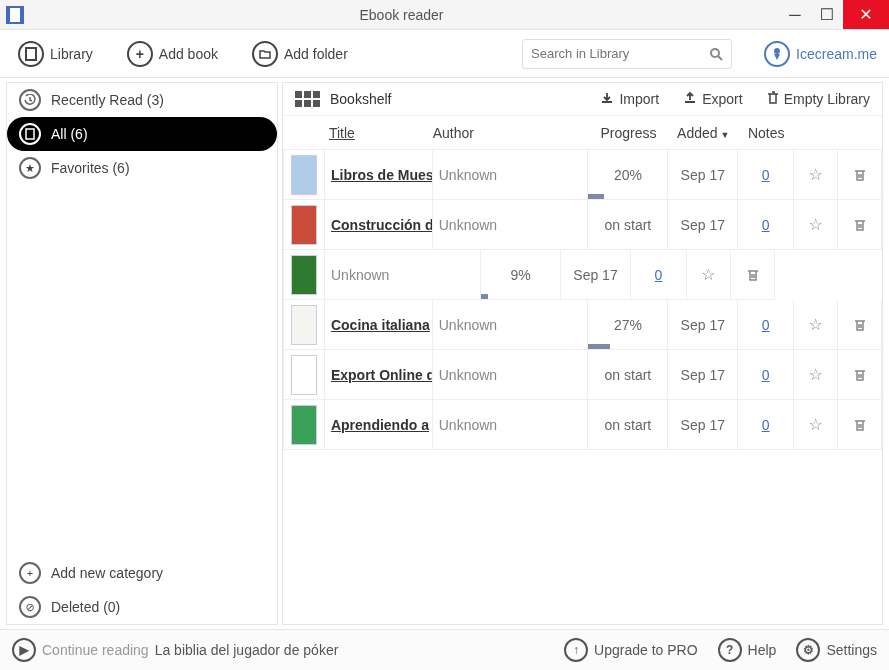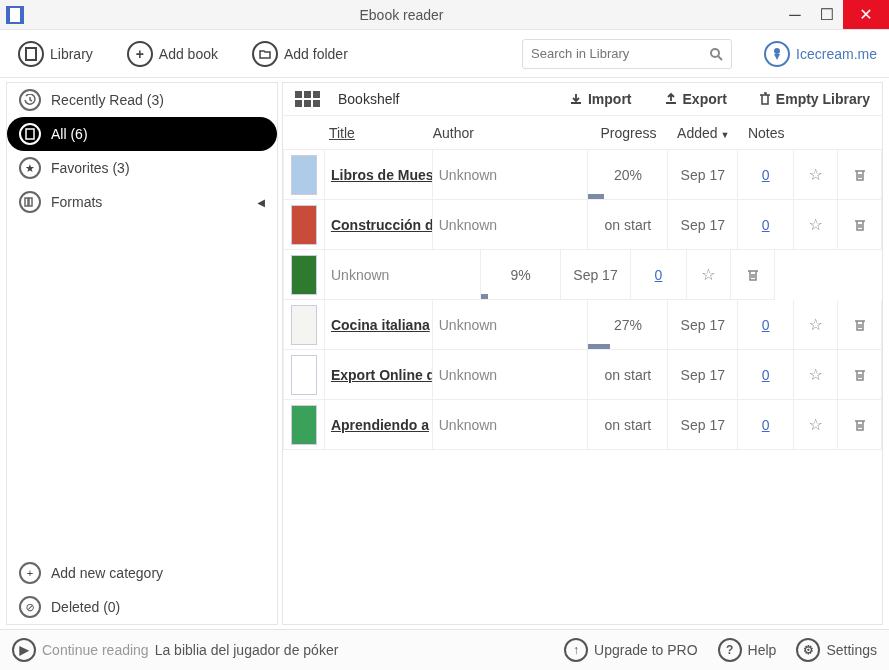--- a/index.html
+++ b/index.html
@@ -31,25 +31,25 @@
 .sidebar { width: 272px; border: 1px solid #e5e5e5; margin: 4px 0 4px 6px; display: flex; flex-direction: column; }
 .side-item { display: flex; align-items: center; gap: 10px; padding: 6px 12px; color: #444; }
 .side-item .sicon { width: 22px; height: 22px; border: 2px solid #666; border-radius: 50%; display: flex; align-items: center; justify-content: center; font-size: 11px; }
 .side-item.active { background: #000000; color: #fff; border-radius: 17px; }
 .side-item.active .sicon { border-color: #fff; }
 .side-item .chev { margin-left: auto; font-size: 10px; }
 .sidebar .grow { flex: 1; }
 
 
 .content { flex: 1; display: flex; flex-direction: column; margin: 4px 6px 4px 4px; border: 1px solid #e5e5e5; overflow: hidden; }
-.content-header { display: flex; align-items: center; padding: 8px 12px; gap: 18px; border-bottom: 1px solid #eee; }
+.content-header { display: flex; align-items: center; padding: 8px 12px; gap: 10px; border-bottom: 1px solid #eee; }
 .grid-icon { display: grid; grid-template-columns: repeat(3, 7px); grid-template-rows: repeat(2, 7px); gap: 2px; }
 .grid-icon span { background: #555; }
 .content-header .grow { flex: 1; }
-.hact { display: flex; align-items: center; gap: 5px; color: #444; margin-left: 14px; font-weight: bold; }
+.hact { display: flex; gap: 5px; color: #444; margin-left: 14px; }
 
 
 .thead { display: flex; align-items: center; height: 34px; border-bottom: 1px solid #eee; color: #444; font-size: 14px; }
 .col-thumb { width: 42px; }
 .col-title { width: 108px; padding-left: 4px; text-decoration: underline; }
 .col-author { width: 156px; }
 .col-progress { width: 80px; text-align: center; }
 .col-added { width: 70px; text-align: center; }
 .col-notes { width: 56px; text-align: center; }
 .col-fav { width: 44px; text-align: center; }
@@ -151,31 +151,21 @@
     <div class="side-item active">
       <span class="sicon">
         <svg width="10" height="12" viewBox="0 0 10 12">
             <rect x="1" y="1" width="8" height="10" fill="none" stroke="#fff" stroke-width="1.5"></rect>
           </svg>
       </span>
       <span>All (6)</span>
     </div>
     <div class="side-item">
       <span class="sicon">★</span>
-      <span>Favorites (3)</span>
-    </div>
-    <div class="side-item">
-      <span class="sicon">
-        <svg width="12" height="12" viewBox="0 0 12 12">
-            <rect x="1" y="2" width="3" height="8" fill="none" stroke="#666" stroke-width="1.5"></rect>
-            <rect x="5" y="2" width="3" height="8" fill="none" stroke="#666" stroke-width="1.5"></rect>
-          </svg>
-      </span>
-      <span>Formats</span>
-      <span class="chev">◀</span>
+      <span>Favorites (6)</span>
     </div>
     <div class="grow"></div>
     <div class="side-item">
       <span class="sicon">+</span>
       <span>Add new category</span>
     </div>
     <div class="side-item">
       <span class="sicon">⊘</span>
       <span>Deleted (0)</span>
     </div>

